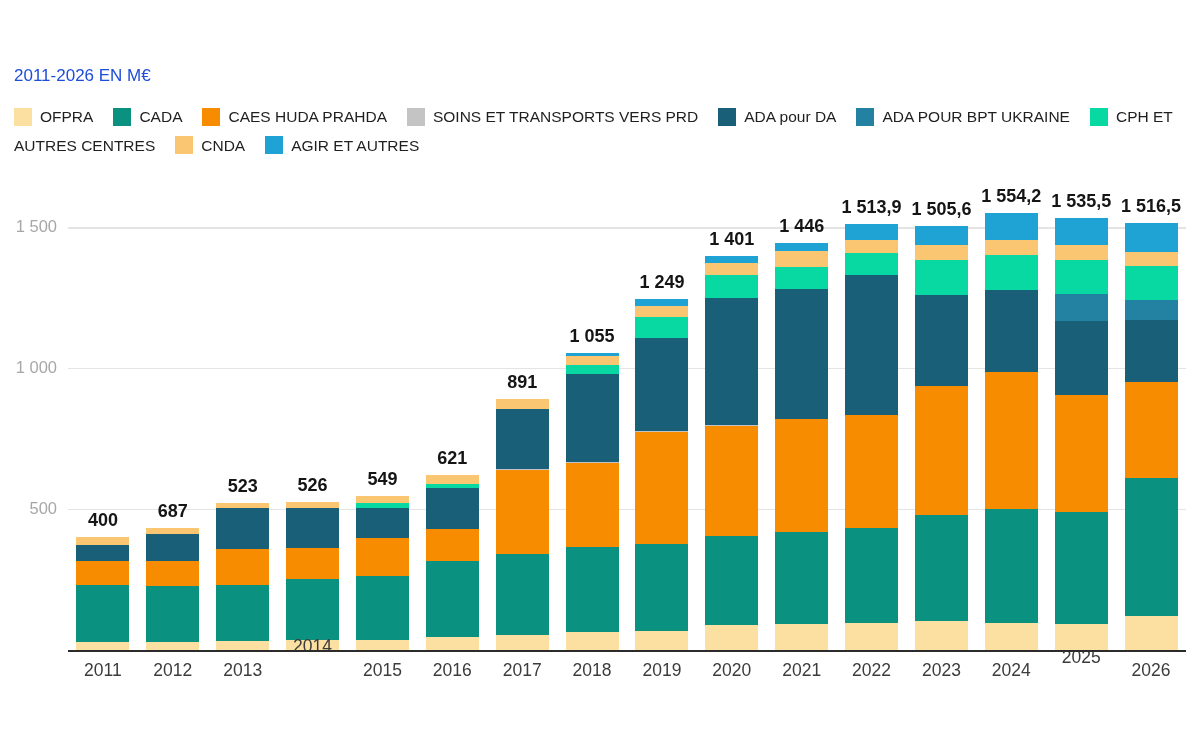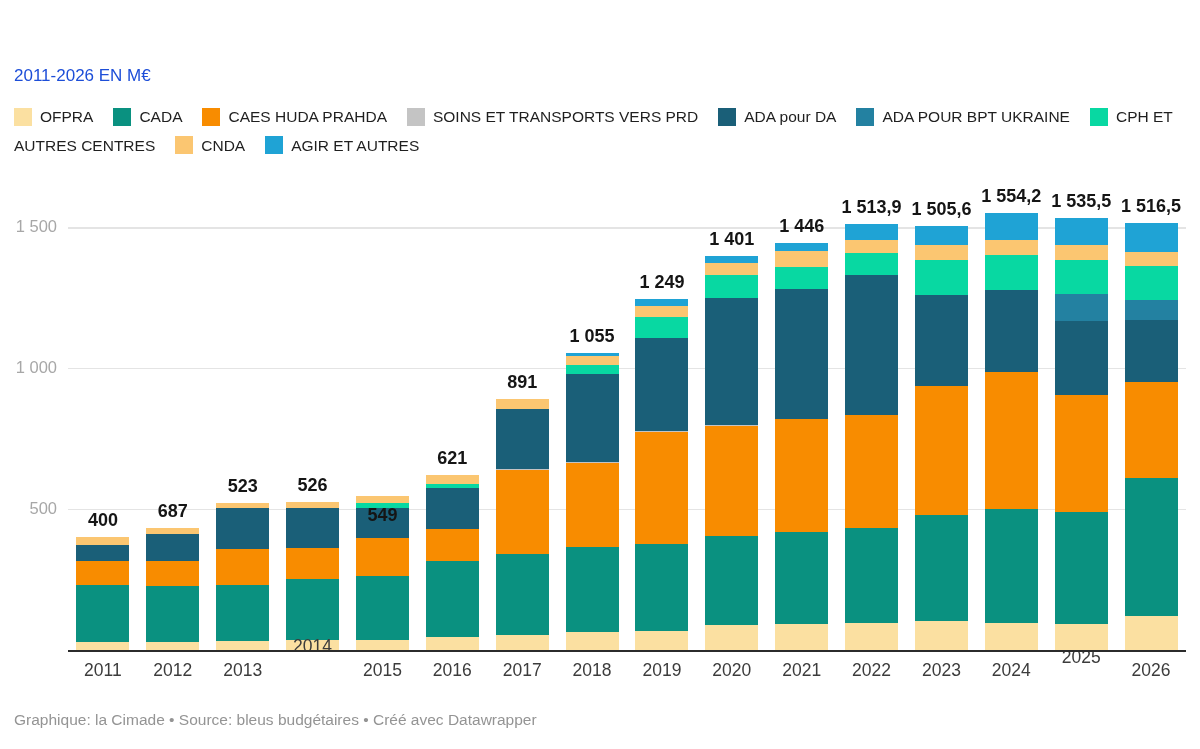--- a/index.html
+++ b/index.html
@@ -62,21 +62,21 @@
       <div class="seg" style="left: 286.062px; width: 53px; top: 507.612px; height: 40.0774px; background: rgb(26, 95, 120);"></div>
       <div class="seg" style="left: 286.062px; width: 53px; top: 501.984px; height: 6.028px; background: rgb(251, 198, 113);"></div>
       <div class="total" style="left: 252.562px; top: 474.984px;">526</div>
       <div class="xlabel" style="left: 272.562px; top: 636px;">2014</div>
       <div class="seg" style="left: 355.938px; width: 53px; top: 639.307px; height: 11.0932px; background: rgb(251, 224, 161);"></div>
       <div class="seg" style="left: 355.938px; width: 53px; top: 575.148px; height: 64.5592px; background: rgb(10, 145, 128);"></div>
       <div class="seg" style="left: 355.938px; width: 53px; top: 537.159px; height: 38.389px; background: rgb(248, 140, 0);"></div>
       <div class="seg" style="left: 355.938px; width: 53px; top: 507.33px; height: 30.2284px; background: rgb(26, 95, 120);"></div>
       <div class="seg" style="left: 355.938px; width: 53px; top: 502.828px; height: 4.9024px; background: rgb(8, 216, 162);"></div>
       <div class="seg" style="left: 355.938px; width: 53px; top: 495.511px; height: 7.7164px; background: rgb(251, 198, 113);"></div>
-      <div class="total" style="left: 322.438px; top: 468.511px; margin-top: 36px;">549</div>
+      <div class="total" style="left: 322.438px; top: 468.511px;">549</div>
       <div class="xlabel" style="left: 342.438px; top: 660px;">2015</div>
       <div class="seg" style="left: 425.812px; width: 53px; top: 636.774px; height: 13.6258px; background: rgb(251, 224, 161);"></div>
       <div class="seg" style="left: 425.812px; width: 53px; top: 561.078px; height: 76.0966px; background: rgb(10, 145, 128);"></div>
       <div class="seg" style="left: 425.812px; width: 53px; top: 528.998px; height: 32.4796px; background: rgb(248, 140, 0);"></div>
       <div class="seg" style="left: 425.812px; width: 53px; top: 487.351px; height: 42.0472px; background: rgb(26, 95, 120);"></div>
       <div class="seg" style="left: 425.812px; width: 53px; top: 483.13px; height: 4.621px; background: rgb(8, 216, 162);"></div>
       <div class="seg" style="left: 425.812px; width: 53px; top: 475.251px; height: 8.2792px; background: rgb(251, 198, 113);"></div>
       <div class="total" style="left: 392.312px; top: 448.251px;">621</div>
       <div class="xlabel" style="left: 412.312px; top: 660px;">2016</div>
       <div class="seg" style="left: 495.688px; width: 53px; top: 634.242px; height: 16.1584px; background: rgb(251, 224, 161);"></div>
@@ -169,14 +169,13 @@
       <div class="seg" style="left: 1124.56px; width: 53px; top: 382.107px; height: 95.5132px; background: rgb(248, 140, 0);"></div>
       <div class="seg" style="left: 1124.56px; width: 53px; top: 319.636px; height: 62.8708px; background: rgb(26, 95, 120);"></div>
       <div class="seg" style="left: 1124.56px; width: 53px; top: 299.657px; height: 20.3794px; background: rgb(35, 129, 161);"></div>
       <div class="seg" style="left: 1124.56px; width: 53px; top: 265.889px; height: 34.168px; background: rgb(8, 216, 162);"></div>
       <div class="seg" style="left: 1124.56px; width: 53px; top: 251.538px; height: 14.7514px; background: rgb(251, 198, 113);"></div>
       <div class="seg" style="left: 1124.56px; width: 53px; top: 223.257px; height: 28.6807px; background: rgb(31, 163, 213);"></div>
       <div class="total" style="left: 1091.06px; top: 196.257px;">1 516,5</div>
       <div class="xlabel" style="left: 1111.06px; top: 660px;">2026</div>
       <div class="axisline" style="left: 68px; width: 1118px; top: 650px;"></div>
     </div>
-  <div id="footer">Graphique: la Cimade  • Source: bleus budgétaires  • Créé avec Datawrapper</div>
 </div>
 
 </body></html>

